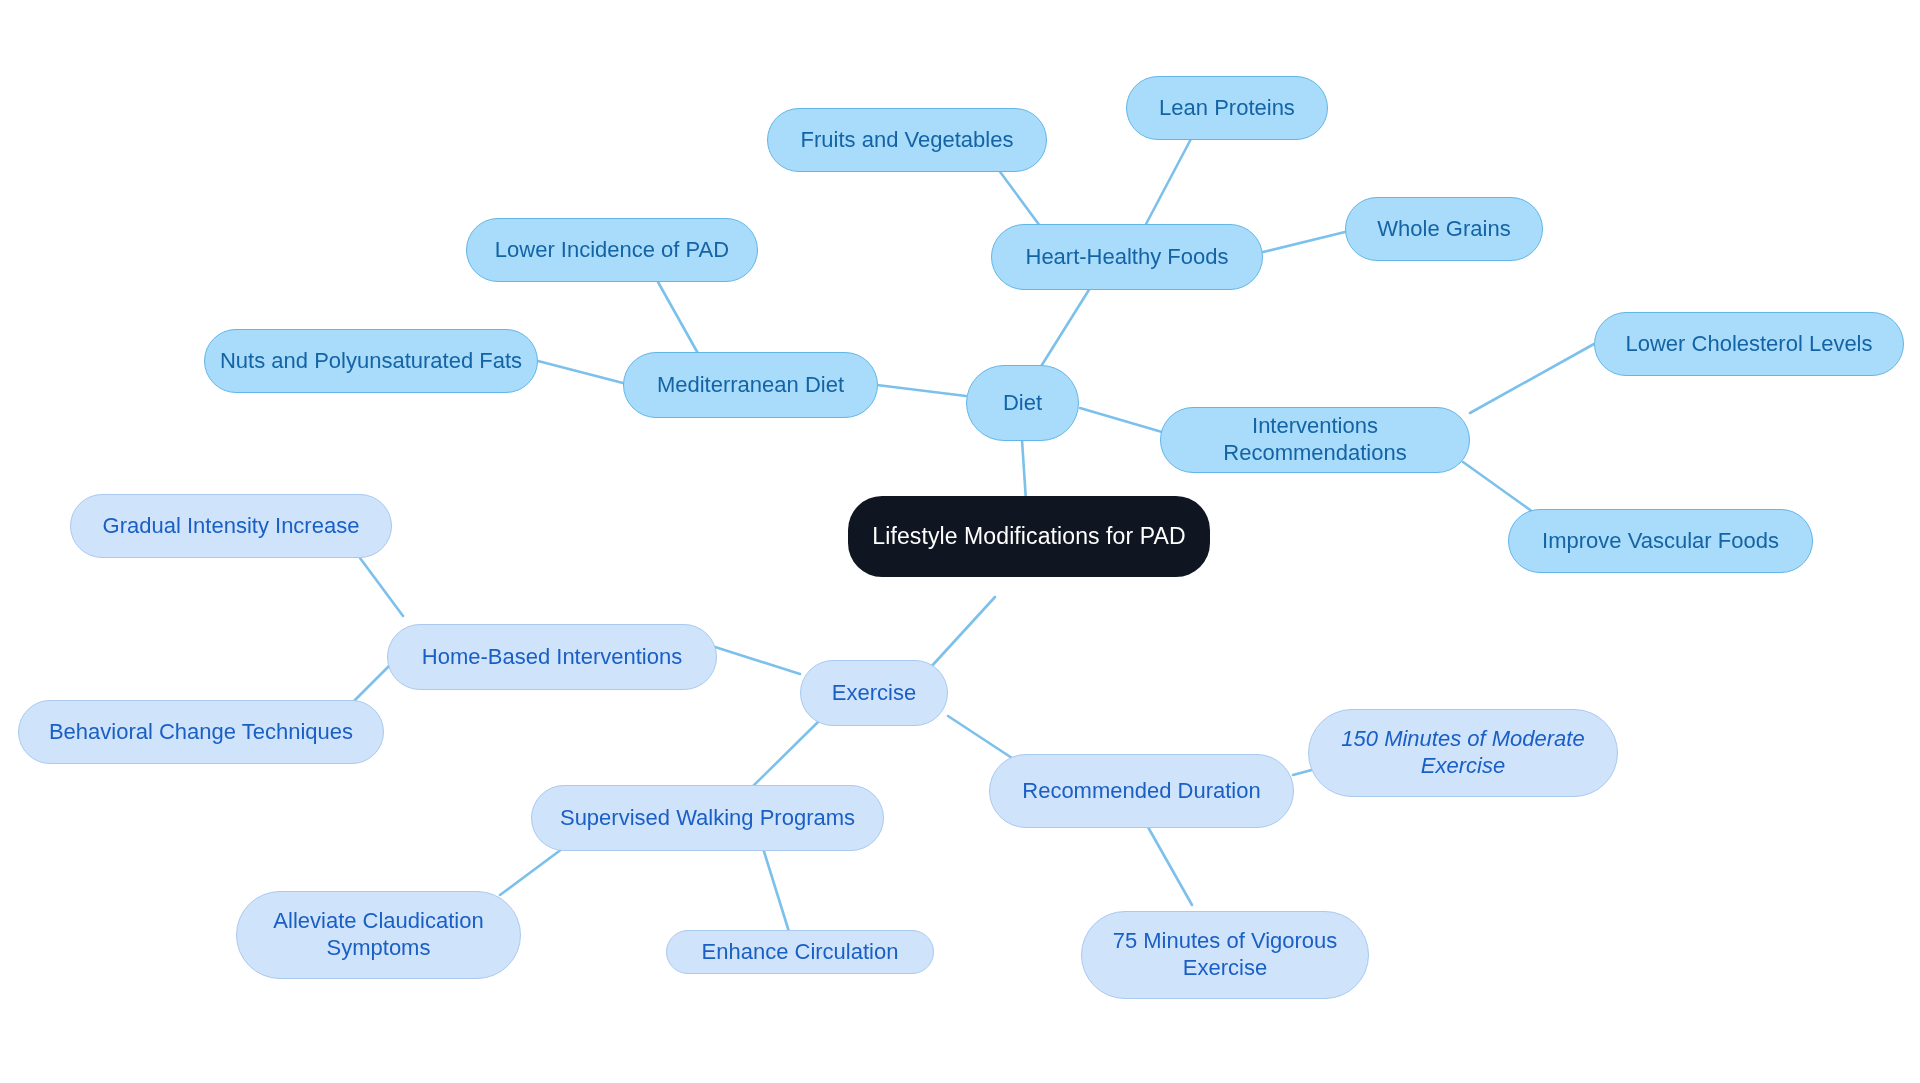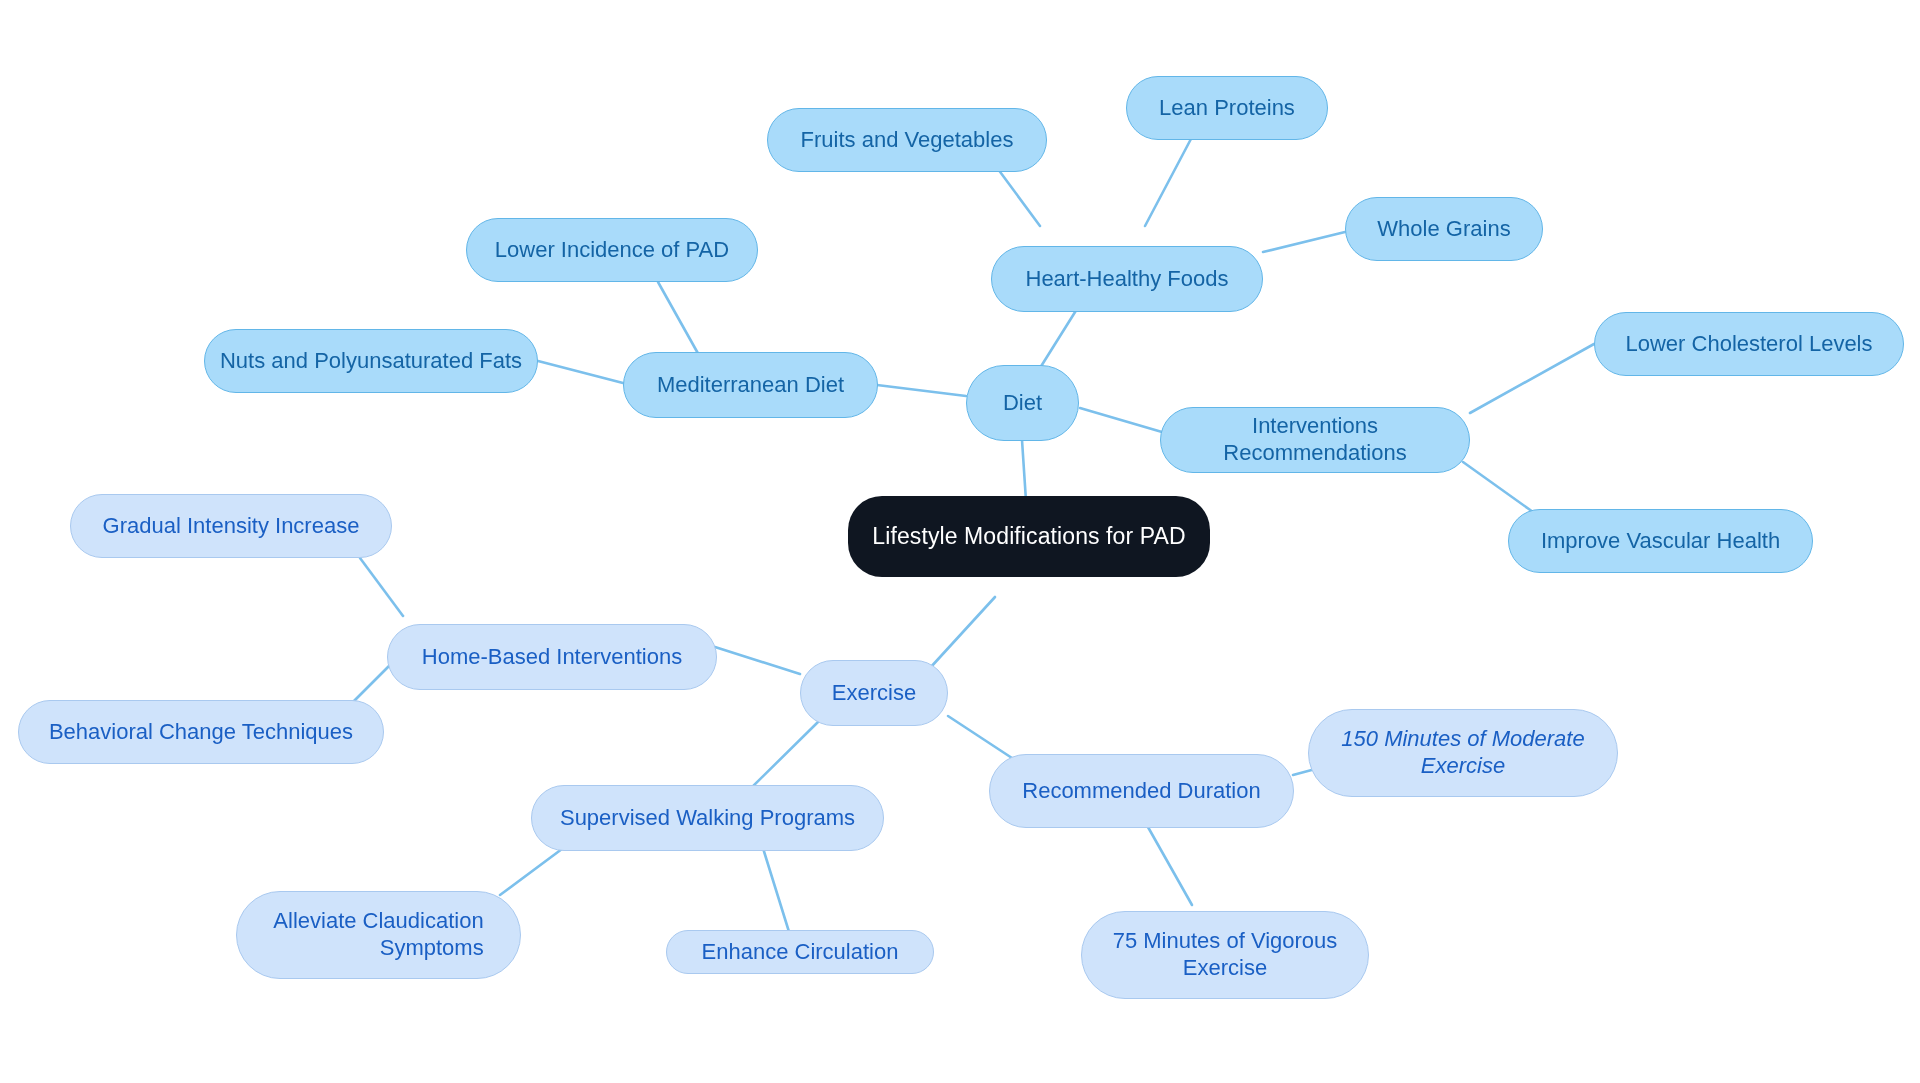--- a/index.html
+++ b/index.html
@@ -111,51 +111,51 @@
       <line x1="1293" y1="775" x2="1375" y2="753"></line>
 
       <line x1="1144" y1="820" x2="1192" y2="905"></line>
     </g>
   </svg>
 
   <div class="node root" style="left:848px; top:496px; width:362px; height:81px;">Lifestyle Modifications for PAD</div>
 
   <div class="node branch" style="left:966px; top:365px; width:113px; height:76px;">Diet</div>
 
-  <div class="node branch" style="left:991px; top:224px; width:272px; height:66px;margin-top:22px;">Heart-Healthy Foods</div>
+  <div class="node branch" style="left:991px; top:224px; width:272px; height:66px;">Heart-Healthy Foods</div>
 
   <div class="node leaf-a" style="left:767px; top:108px; width:280px; height:64px;">Fruits and Vegetables</div>
 
   <div class="node leaf-a" style="left:1126px; top:76px; width:202px; height:64px;">Lean Proteins</div>
 
   <div class="node leaf-a" style="left:1345px; top:197px; width:198px; height:64px;">Whole Grains</div>
 
   <div class="node branch" style="left:623px; top:352px; width:255px; height:66px;">Mediterranean Diet</div>
 
   <div class="node leaf-a" style="left:466px; top:218px; width:292px; height:64px;">Lower Incidence of PAD</div>
 
   <div class="node leaf-a" style="left:204px; top:329px; width:334px; height:64px;">Nuts and Polyunsaturated Fats</div>
 
   <div class="node branch" style="left:1160px; top:407px; width:310px; height:66px;">Interventions Recommendations</div>
 
   <div class="node leaf-a" style="left:1594px; top:312px; width:310px; height:64px;text-align:right;">Lower Cholesterol Levels</div>
 
-  <div class="node leaf-a" style="left:1508px; top:509px; width:305px; height:64px;">Improve Vascular Health</div>
+  <div class="node leaf-a" style="left:1508px; top:509px; width:305px; height:64px;">Improve Vascular Foods</div>
 
   <div class="node leaf-b" style="left:800px; top:660px; width:148px; height:66px;">Exercise</div>
 
   <div class="node leaf-b" style="left:387px; top:608px; width:330px; height:66px;margin-top:16px;">Home-Based Interventions</div>
 
   <div class="node leaf-b" style="left:70px; top:494px; width:322px; height:64px;">Gradual Intensity Increase</div>
 
   <div class="node leaf-b" style="left:18px; top:700px; width:366px; height:64px;">Behavioral Change Techniques</div>
 
   <div class="node leaf-b" style="left:531px; top:785px; width:353px; height:66px;">Supervised Walking Programs</div>
 
-  <div class="node leaf-b" style="left:236px; top:891px; width:285px; height:88px;text-align:right;">Alleviate Claudication
+  <div class="node leaf-b" style="left:236px; top:891px; width:285px; height:88px;">Alleviate Claudication
 Symptoms</div>
 
   <div class="node leaf-b" style="left:666px; top:930px; width:268px; height:44px;text-align:center;">Enhance Circulation</div>
 
   <div class="node leaf-b" style="left:989px; top:754px; width:305px; height:74px;">Recommended Duration</div>
 
   <div class="node leaf-b" style="left:1308px; top:709px; width:310px; height:88px;font-style:italic;">150 Minutes of Moderate
 Exercise</div>
 
   <div class="node leaf-b" style="left:1081px; top:911px; width:288px; height:88px;">75 Minutes of Vigorous

